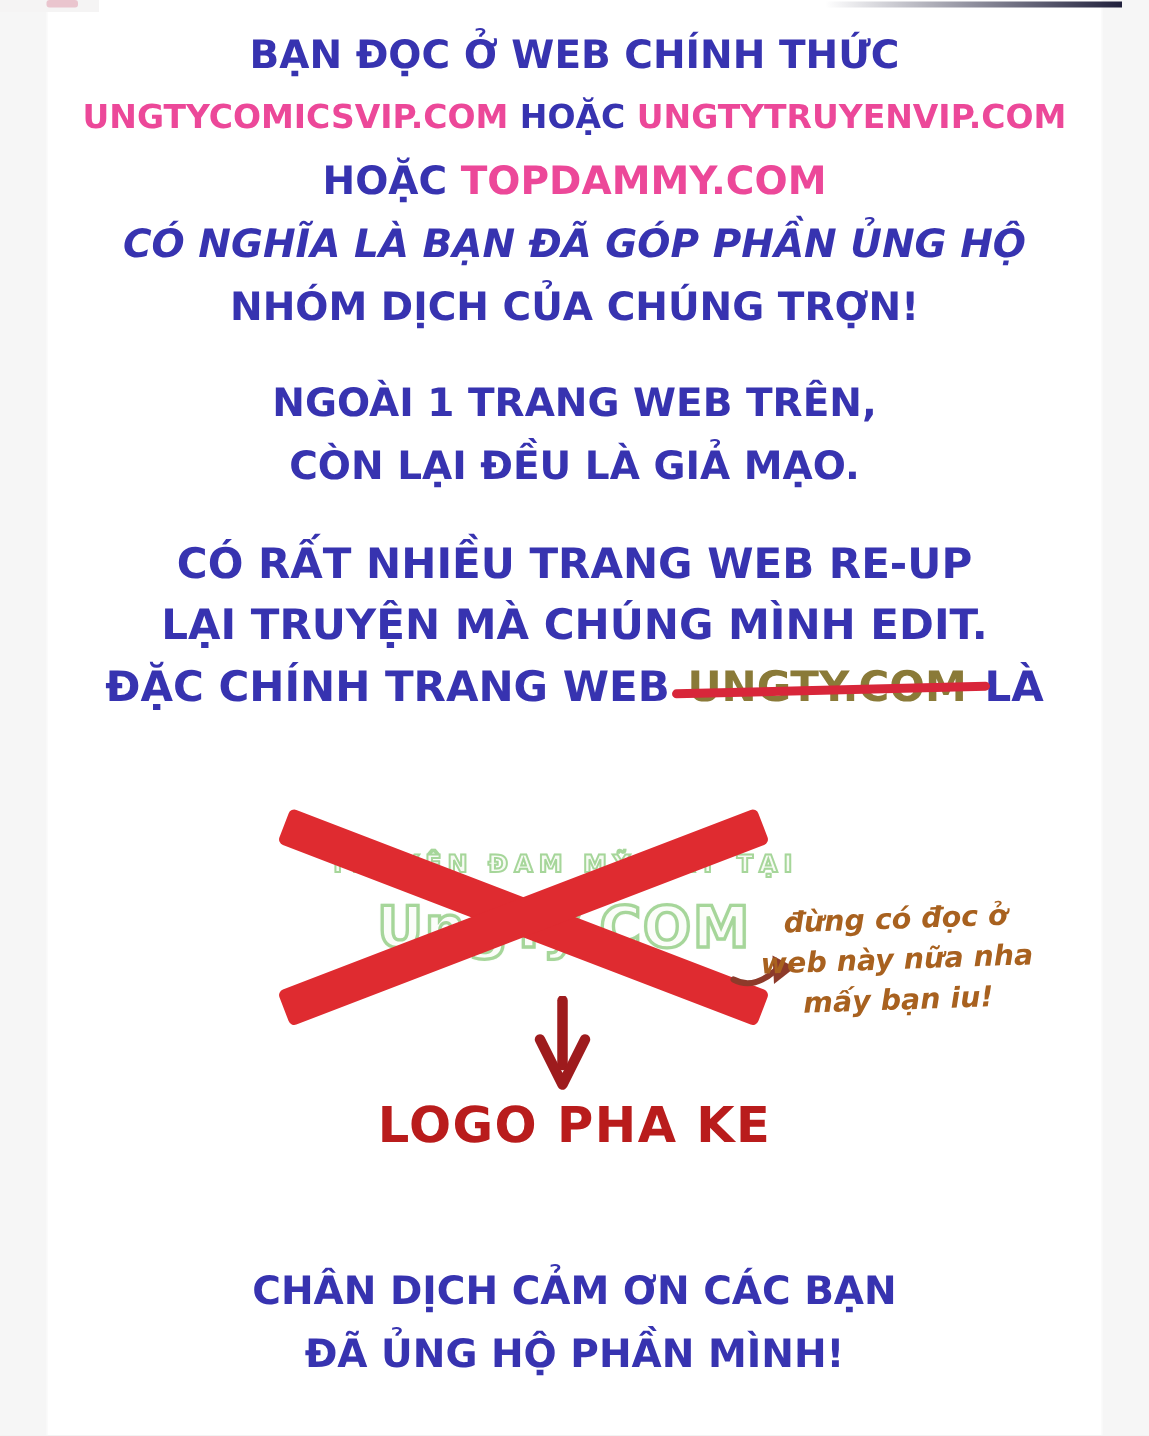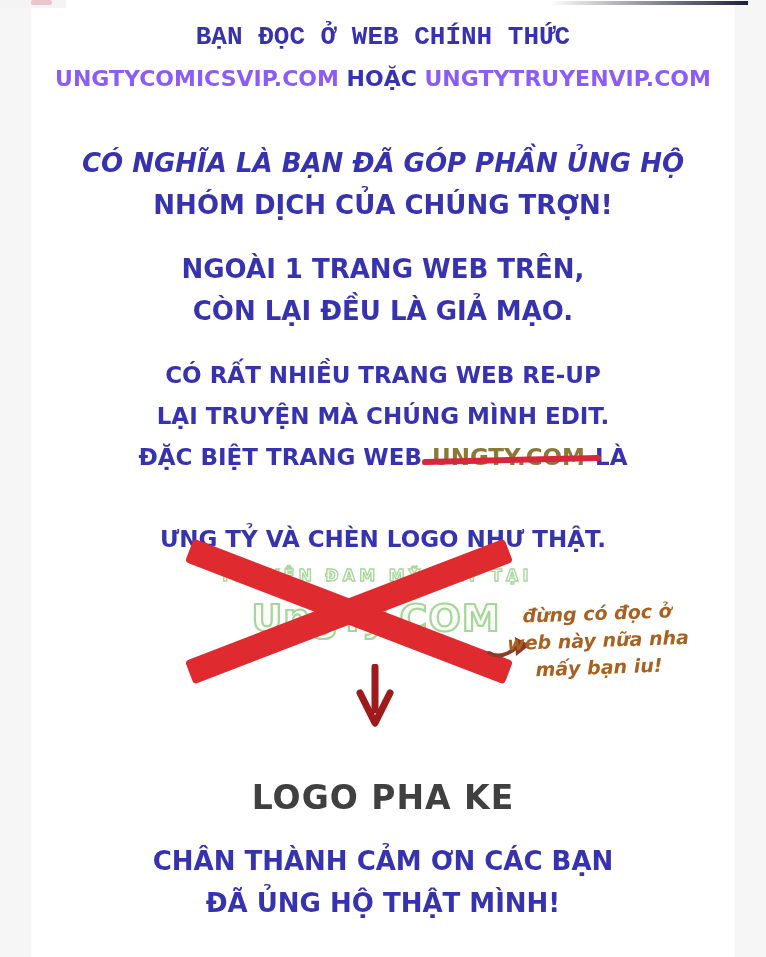--- a/index.html
+++ b/index.html
@@ -14,28 +14,28 @@
 
   
   .artifact-gray { position:absolute; left:0; top:0; width:66px; height:8px; background:#f5f4f4; }
   .artifact-pink { position:absolute; left:31px; top:0; width:21px; height:5px;
                    background:#e6b6c1; opacity:.75; border-radius:2px; }
   .artifact-navy { position:absolute; top:1px; right:18px; width:198px; height:4px;
                    background:linear-gradient(to right, rgba(40,40,70,0), #20203c); }
 
   .tl { position:absolute; left:31px; right:31px; text-align:center; white-space:nowrap; }
   .blue  { color:#3733b0; }
-  .red   { color:#8b5cf6; }
+  .red   { color:#ec4899; }
   .fs26 { font-size:26px; line-height:42px; height:42px; }
   .fs22 { font-size:22px; line-height:42px; height:42px; }
 
-  .i1 { top:16px;font-family:Liberation Mono, monospace; }  .i2 { top:58px; }  .i3 { top:100px; }
+  .i1 { top:16px; }  .i2 { top:58px; }  .i3 { top:100px; }
   .i4 { top:142px;font-style:italic; } .i5 { top:184px; }
   .n1 { top:248px; } .n2 { top:290px; }
-  .w  { font-size:23px; line-height:41px; height:41px; }
+  .w  { font-size:28px; line-height:41px; height:41px; }
   .w1 { top:355px; } .w2 { top:396px; } .w3 { top:437px; }
   .w4 { top:478px; } .w5 { top:519px; }
   .c1 { top:840px; } .c2 { top:882px; }
 
   .fake-site {
     color:#8a7a38; position:relative; display:inline-block; margin:0 2px;
   }
   .fake-site::after {
     content:""; position:absolute; left:-10px; right:-16px; top:48%; height:6px;
     background:#d8263a; border-radius:3px; transform:rotate(-1.4deg);
@@ -59,21 +59,21 @@
     position:absolute; left:50%; top:50%; width:342px; height:25px;
     margin-left:-171px; margin-top:-12px; background:#df2b30; border-radius:4px;
   }
   .x-bar.b1 { transform:rotate(21deg); }
   .x-bar.b2 { transform:rotate(-21deg); }
 
   .x-tail { position:absolute; left:486px; top:633px; width:48px; height:32px; }
   .down-arrow { position:absolute; left:352px; top:664px; width:46px; height:66px; }
 
   .logo-caption {
-    top:730px; font-size:33px; line-height:40px; color:#404040; letter-spacing:1px;margin-top:48px;
+    top:730px; font-size:33px; line-height:40px; color:#b91c1c; letter-spacing:1px;
   }
 
   .note {
     position:absolute; left:498px; top:600px; width:200px; text-align:center;
     color:#a8611f; font-size:19px; line-height:27px; font-style:italic;
     transform:rotate(-2deg);
   }
 </style>
 </head>
 <body>
@@ -81,30 +81,30 @@
 <div class="page">
 
   <div class="strip left"></div>
   <div class="strip right"></div>
   <div class="artifact-gray"></div>
   <div class="artifact-pink"></div>
   <div class="artifact-navy"></div>
 
   <div class="tl fs26 blue i1">BẠN ĐỌC Ở WEB CHÍNH THỨC</div>
   <div class="tl fs22 i2"><span class="red">UNGTYCOMICSVIP.COM</span><span class="blue"> HOẶC </span><span class="red">UNGTYTRUYENVIP.COM</span></div>
+  <div class="tl fs26 i3"><span class="blue">HOẶC </span><span class="red">TOPDAMMY.COM</span></div>
   <div class="tl fs26 blue i4">CÓ NGHĨA LÀ BẠN ĐÃ GÓP PHẦN ỦNG HỘ</div>
   <div class="tl fs26 blue i5">NHÓM DỊCH CỦA CHÚNG TRỢN!</div>
 
   <div class="tl fs26 blue n1">NGOÀI 1 TRANG WEB TRÊN,</div>
   <div class="tl fs26 blue n2">CÒN LẠI ĐỀU LÀ GIẢ MẠO.</div>
 
   <div class="tl w blue w1">CÓ RẤT NHIỀU TRANG WEB RE-UP</div>
   <div class="tl w blue w2">LẠI TRUYỆN MÀ CHÚNG MÌNH EDIT.</div>
-  <div class="tl w blue w3"><span>ĐẶC BIỆT TRANG WEB </span><span class="fake-site">UNGTY.COM</span><span> LÀ</span></div>
-  <div class="tl w blue w5">ƯNG TỶ VÀ CHÈN LOGO NHƯ THẬT.</div>
+  <div class="tl w blue w3"><span>ĐẶC CHÍNH TRANG WEB </span><span class="fake-site">UNGTY.COM</span><span> LÀ</span></div>
 
   <div class="tl logo-block logo-tagline">TRUYỆN ĐAM MỸ HAY TẠI</div>
   <div class="tl logo-block logo-site">UngTy.COM</div>
 
   <div class="x-wrap">
     <div class="x-bar b1"></div>
     <div class="x-bar b2"></div>
   </div>
 
   <svg class="x-tail" viewBox="0 0 48 32">
@@ -118,16 +118,16 @@
   </svg>
 
   <div class="tl logo-caption">LOGO PHA KE</div>
 
   <div class="note">
     <div>đừng có đọc ở</div>
     <div>web này nữa nha</div>
     <div>mấy bạn iu!</div>
   </div>
 
-  <div class="tl fs26 blue c1">CHÂN THÀNH CẢM ƠN CÁC BẠN</div>
-  <div class="tl fs26 blue c2">ĐÃ ỦNG HỘ THẬT MÌNH!</div>
+  <div class="tl fs26 blue c1">CHÂN DỊCH CẢM ƠN CÁC BẠN</div>
+  <div class="tl fs26 blue c2">ĐÃ ỦNG HỘ PHẦN MÌNH!</div>
 
 </div>
 
 </body></html>

